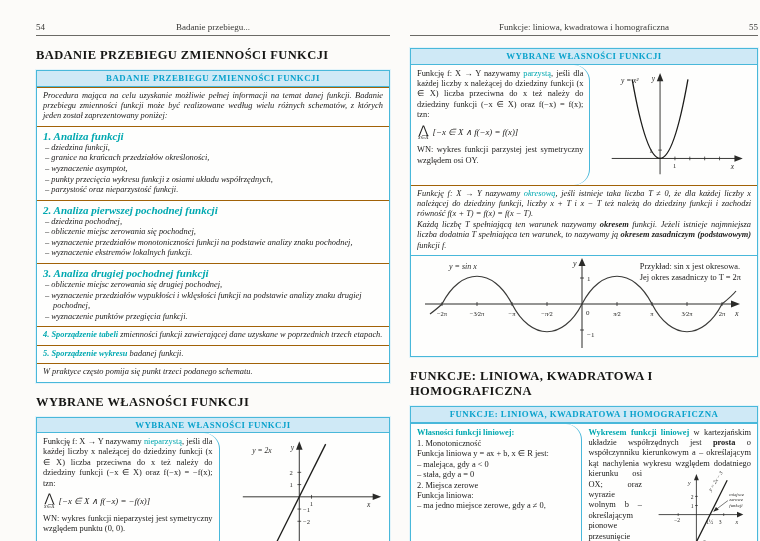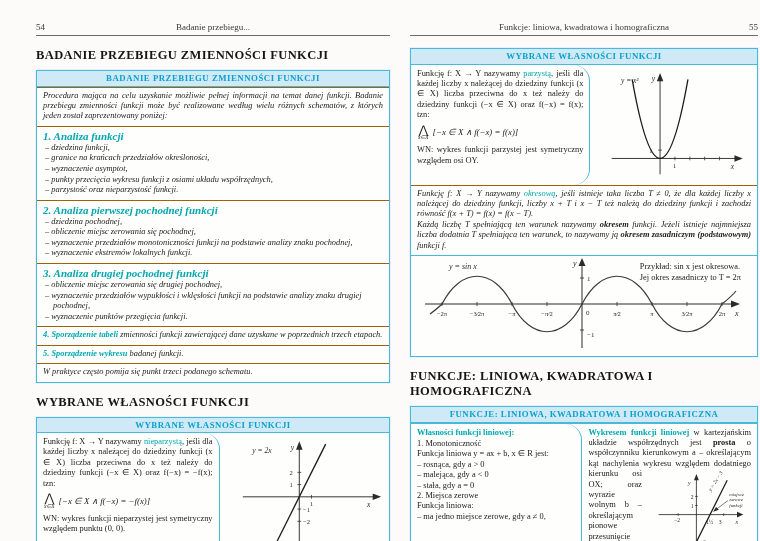--- a/index.html
+++ b/index.html
@@ -239,21 +239,20 @@
 
   <h1>FUNKCJE: LINIOWA, KWADRATOWA I HOMOGRAFICZNA</h1>
 
   <div class="box">
     <div class="box-head">FUNKCJE: LINIOWA, KWADRATOWA I HOMOGRAFICZNA</div>
     <div class="row" style="border-top:1px solid #49b8da;">
       <div class="cell text">
         <p class="lead" style="margin-bottom:1px;">Własności funkcji liniowej:</p>
         <p>1. Monotoniczność</p>
         <p>Funkcja liniowa y = ax + b, x ∈ R jest:</p>
-        <p>– rosnąca, gdy a &gt; 0</p>
         <p>– malejąca, gdy a &lt; 0</p>
         <p>– stała, gdy a = 0</p>
         <p>2. Miejsca zerowe</p>
         <p>Funkcja liniowa:</p>
         <p class="just">– ma jedno miejsce zerowe, gdy a ≠ 0,</p>
 
       </div>
       <div class="cell" style="width:47%;padding:4px 6px;">
         <p class="just"><span class="lead">Wykresem funkcji liniowej</span><span> w kartezjańskim układzie współrzędnych jest </span><span class="b">prosta</span><span> o współczynniku kierunkowym a – określającym kąt nachylenia wykresu</span>
           <svg class="float-graph" width="105" height="92" viewBox="0 0 150 130">

